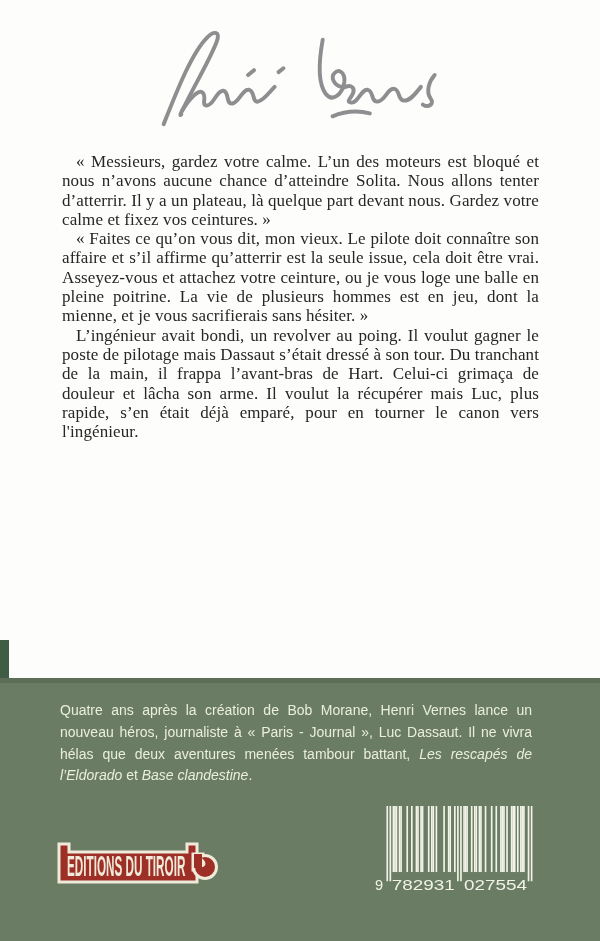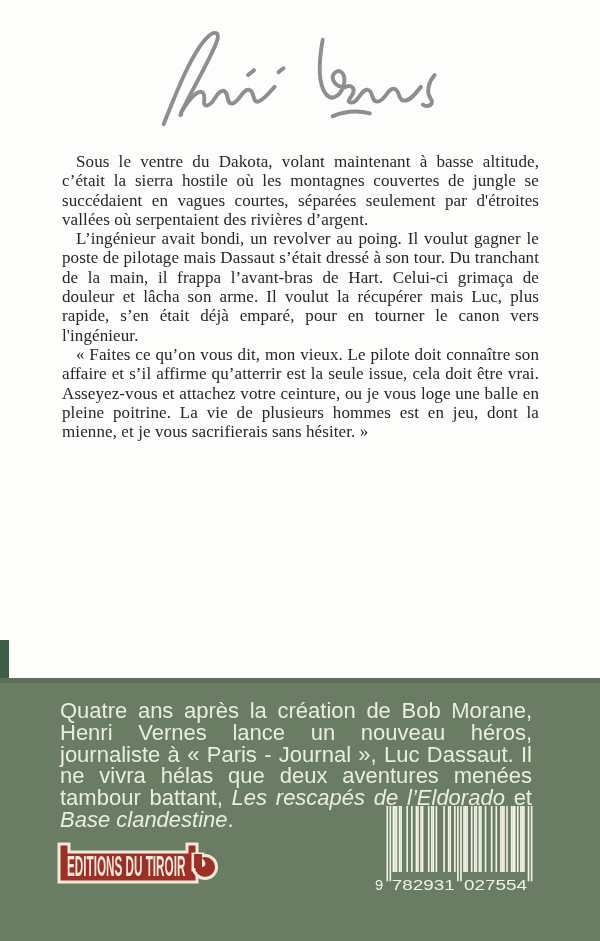--- a/index.html
+++ b/index.html
@@ -13,21 +13,21 @@
     font-size:17px;line-height:19.3px;text-align:justify;
     color:#262626;letter-spacing:0.1px;
   }
   .excerpt p{margin:0;text-indent:14px;}
   .green-band{
     position:absolute;left:0;top:678px;width:600px;height:263px;
     background:#6b7c64;border-top:5px solid #5e6d55;box-sizing:border-box;
   }
   .about{
     position:absolute;left:60px;top:700px;width:472px;margin:0;
-    font-family:"Liberation Sans",sans-serif;font-size:22px;line-height:21.8px;
+    font-family:"Liberation Sans",sans-serif;font-size:14px;line-height:21.8px;
     text-align:justify;color:#eaeedd;
   }
   .about i{font-style:italic;}
   .spine-sliver{position:absolute;left:0;top:640px;width:9px;height:38px;background:#3f5c45;}
   .logo{position:absolute;left:56px;top:834px;}
   .barcode{position:absolute;left:374px;top:806px;}
   .barcode text, .logo text{font-family:"Liberation Sans",sans-serif;}
 </style>
 </head>
 <body>
@@ -41,23 +41,23 @@
       <path d="M100 50 L 106 45"></path>
       <path d="M131 47 L 136 43"></path>
       <path d="M176 14 C 172 36, 171 58, 179 69 C 186 78, 196 70, 198 57 C 199 48, 193 43, 188 48 C 184 52, 187 60, 195 62"></path>
       <path d="M197 63 C 204 59, 209 62, 207 68 C 205 74, 199 77, 205 78 C 212 79, 215 64, 222 65 C 228 66, 225 78, 232 77 C 240 76, 242 63, 249 64 C 255 65, 252 76, 259 76 C 266 76, 271 68, 276 62"></path>
       <path d="M290 50 C 284 57, 281 67, 286 74 C 290 79, 284 84, 278 80"></path>
       <path d="M186 92 C 198 87, 212 86, 224 89"></path>
     </g>
   </svg>
 
   <div class="excerpt">
-    <p>Sous le ventre du Dakota, volant maintenant à basse altitude, c’était la sierra hostile où les montagnes couvertes de jungle se succédaient en vagues courtes, séparées seulement par d'étroites vallées où serpentaient des rivières d’argent.</p>
+    <p>« Messieurs, gardez votre calme. L’un des moteurs est bloqué et nous n’avons aucune chance d’atteindre Solita. Nous allons tenter d’atterrir. Il y a un plateau, là quelque part devant nous. Gardez votre calme et fixez vos ceintures. »</p>
+    <p>« Faites ce qu’on vous dit, mon vieux. Le pilote doit connaître son affaire et s’il affirme qu’atterrir est la seule issue, cela doit être vrai. Asseyez-vous et attachez votre ceinture, ou je vous loge une balle en pleine poitrine. La vie de plusieurs hommes est en jeu, dont la mienne, et je vous sacrifierais sans hésiter. »</p>
     <p>L’ingénieur avait bondi, un revolver au poing. Il voulut gagner le poste de pilotage mais Dassaut s’était dressé à son tour. Du tranchant de la main, il frappa l’avant-bras de Hart. Celui-ci grimaça de douleur et lâcha son arme. Il voulut la récupérer mais Luc, plus rapide, s’en était déjà emparé, pour en tourner le canon vers l'ingénieur.</p>
-    <p>« Faites ce qu’on vous dit, mon vieux. Le pilote doit connaître son affaire et s’il affirme qu’atterrir est la seule issue, cela doit être vrai. Asseyez-vous et attachez votre ceinture, ou je vous loge une balle en pleine poitrine. La vie de plusieurs hommes est en jeu, dont la mienne, et je vous sacrifierais sans hésiter. »</p>
   </div>
 
   <div class="spine-sliver"></div>
 
   <div class="green-band"></div>
 
   <p class="about">
     <span>Quatre ans après la création de Bob Morane, Henri Vernes lance un nouveau héros, journaliste à « Paris - Journal », Luc Dassaut. Il ne vivra hélas que deux aventures menées tambour battant, </span><i>Les rescapés de l’Eldorado</i><span> et </span><i>Base clandestine</i><span>.</span>
   </p>
 

